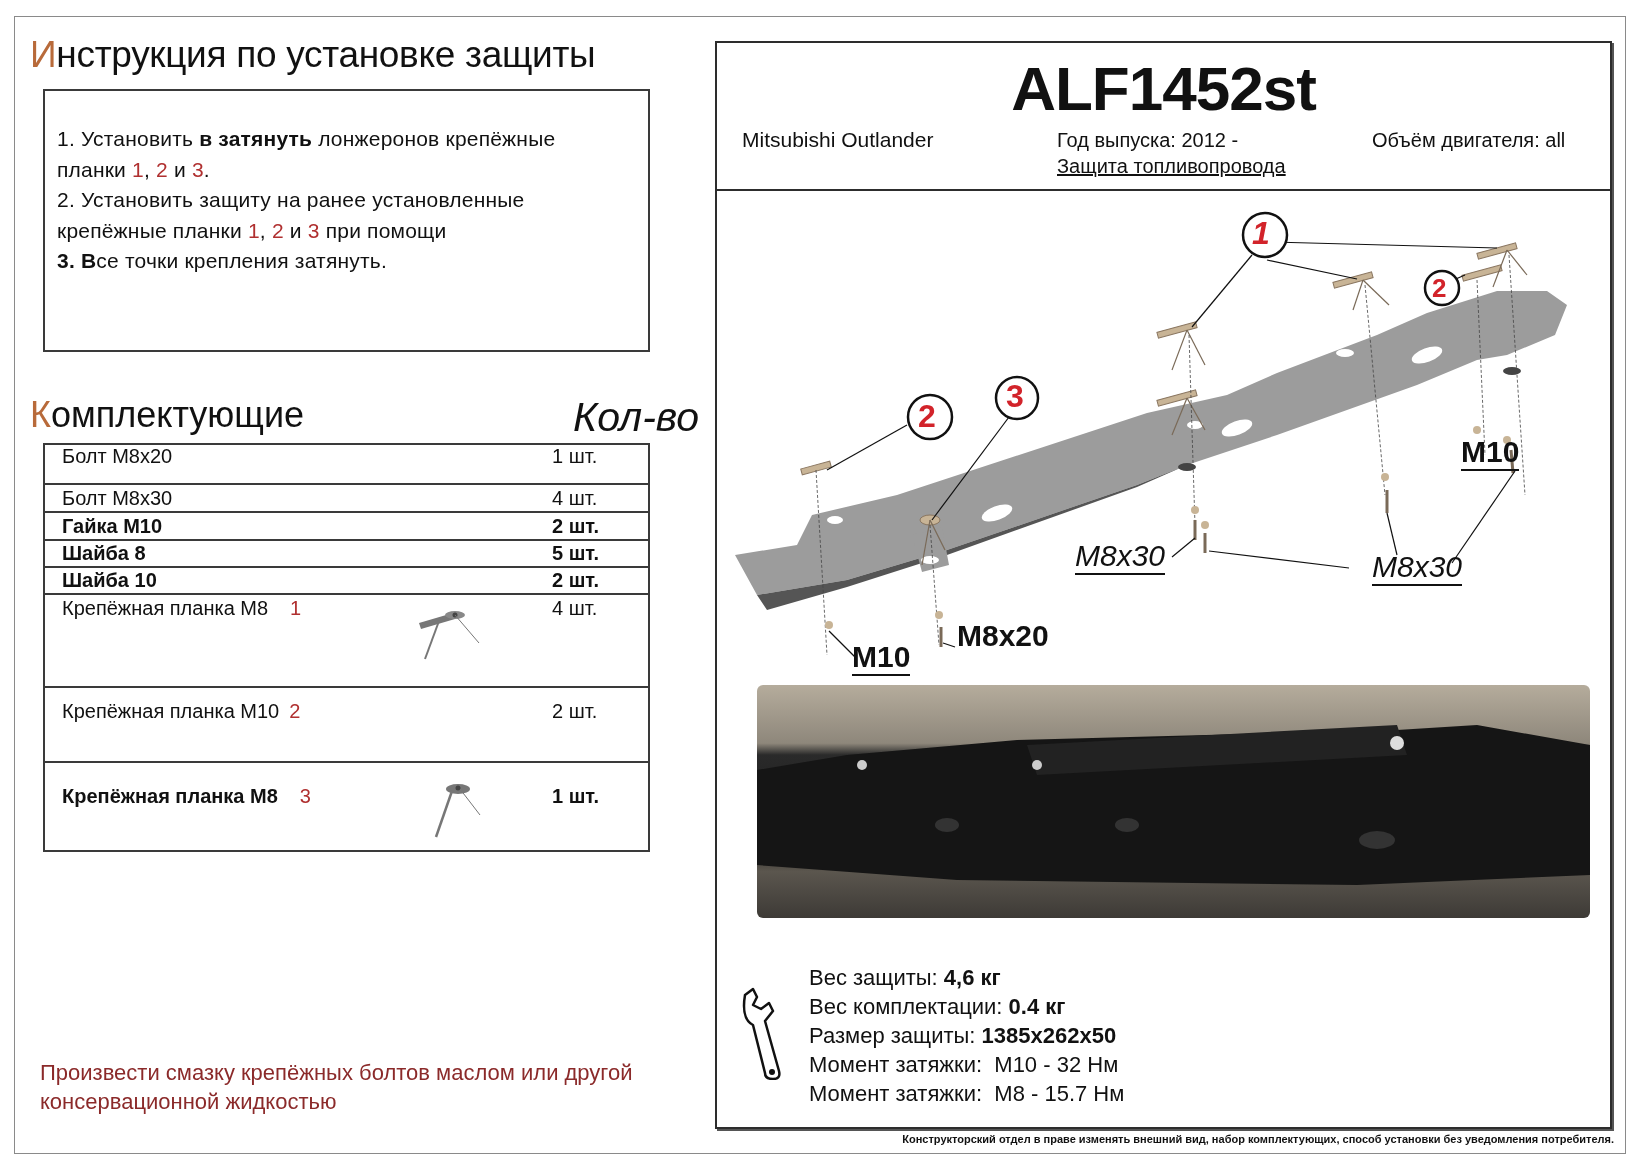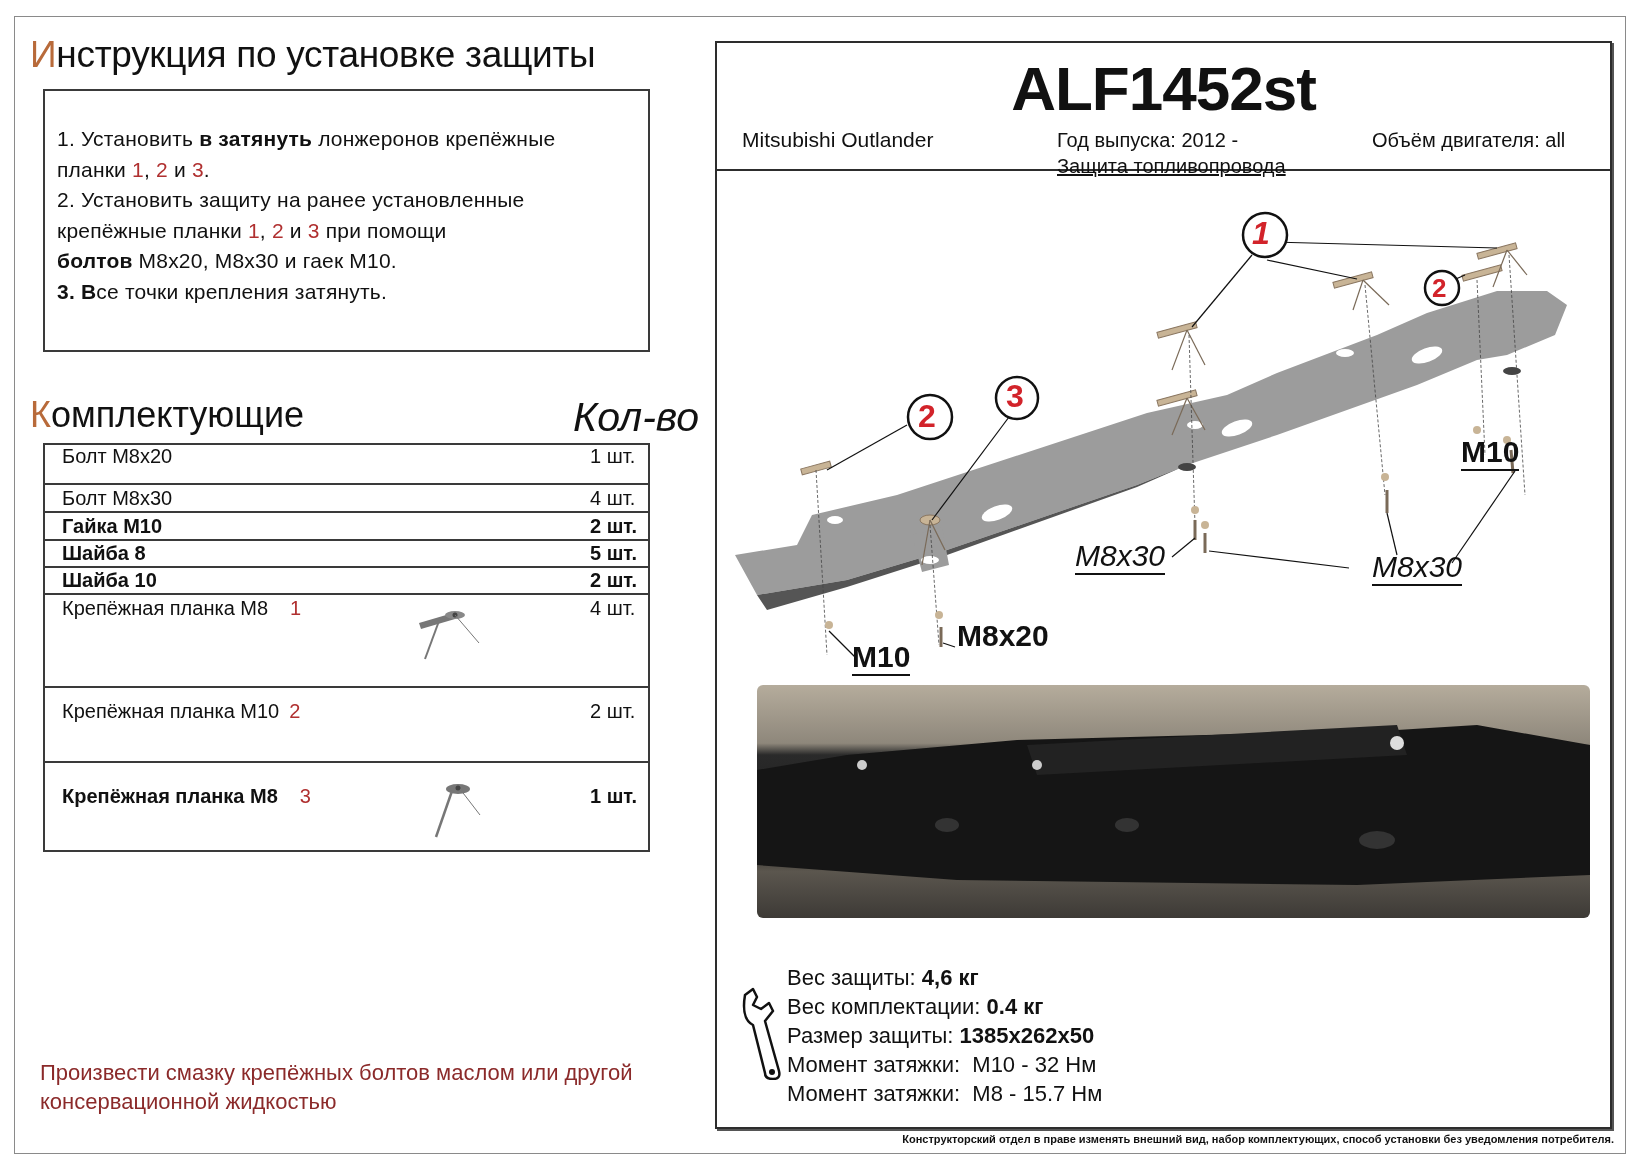--- a/index.html
+++ b/index.html
@@ -20,60 +20,59 @@
   .b { font-weight:bold; }
   .kit-title { position:absolute; left:30px; top:394px; font-size:36px; }
   .kit-title .first { color:#b86a3a; }
   .qty-title { position:absolute; left:573px; top:394px; font-size:41px;font-style:italic; }
   .kit-table { position:absolute; left:43px; top:443px; width:607px; }
   .kit-row { position:relative; border:2px solid #3a3a3a; border-top:none; box-sizing:border-box;
              font-size:20px; }
   .kit-row:first-child { border-top:2px solid #3a3a3a; }
   .kit-row .name { position:absolute; left:17px; }
   .kit-row .num { color:#b03030; margin-left:22px; }
-  .kit-row .qty { position:absolute; left:545px; }
+  .kit-row .qty { position:absolute; left:507px; }
   .kit-row .icon { position:absolute; left:370px; }
   .note { position:absolute; left:40px; top:1058px; width:650px; text-align:left;
           color:#8b2a2a; font-size:22px; line-height:29px; }
   
   .right-box { position:absolute; left:715px; top:41px; width:897px; height:1088px;
                border:2px solid #2d2d2d; box-sizing:border-box; box-shadow:2px 2px 0 #555; }
-  .header { position:absolute; left:0; top:0; width:100%; height:128px;
+  .header { position:absolute; left:0; top:0; width:100%; height:148px;
             border-bottom:2px solid #2d2d2d; box-sizing:border-box; }
   .code { position:absolute; left:0; width:100%; top:10px; text-align:center;
           font-size:62px; font-weight:bold; letter-spacing:-1px; }
   .model { position:absolute; left:25px; top:85px; font-size:21px; }
   .year { position:absolute; left:340px; top:86px; font-size:20px; }
   .product { position:absolute; left:340px; top:112px; font-size:20px;
              text-decoration:underline; }
   .engine { position:absolute; left:655px; top:86px; font-size:20px;text-align:center; }
   .diagram { position:absolute; left:0; top:152px; width:100%; height:480px; }
   .photo { position:absolute; left:40px; top:642px; width:833px; height:233px;
            background:linear-gradient(180deg,#b5ac9c 0%,#8e877b 25%,#2a2a2a 30%,#1a1a1a 65%,#5b564e 80%,#3d3a36 100%);
            border-radius:6px; overflow:hidden; }
-  .specs { position:absolute; left:70px; top:920px; font-size:22px; line-height:29px; }
+  .specs { position:absolute; left:92px; top:920px; font-size:22px; line-height:29px; }
   .wrench { position:absolute; left:22px; top:942px; }
   .disclaimer { position:absolute; right:28px; top:1133px; font-size:11px; font-weight:bold; }
 </style>
 </head>
 <body>
 
 <div class="outer-frame"></div>
 
 <div class="title">
   <span class="first">И</span><span>нструкция по установке защиты</span>
 </div>
 
 <div class="instr-box"></div>
 <div class="instr-text">
   <p><span>1.  Установить </span><span class="b">в затянуть</span><span> лонжеронов крепёжные</span></p>
   <p><span>планки </span><span class="red">1</span><span>, </span><span class="red">2</span><span> и </span><span class="red">3</span><span>.</span></p>
   <p><span>2.  Установить защиту на ранее установленные</span></p>
   <p><span>крепёжные планки </span><span class="red">1</span><span>, </span><span class="red">2</span><span> и </span><span class="red">3</span><span> при помощи</span></p>
-  <p><span class="b">болтов</span><span> М8х20, М8х30 и гаек М10.</span></p>
   <p><span class="b">3.  </span><span class="b">В</span><span>се точки крепления затянуть.</span></p>
 </div>
 
 <div class="kit-title">
   <span class="first">К</span><span>омплектующие</span>
 </div>
 <div class="qty-title">Кол-во</div>
 
 <div class="kit-table">
   <div class="kit-row" style="height:42px">

